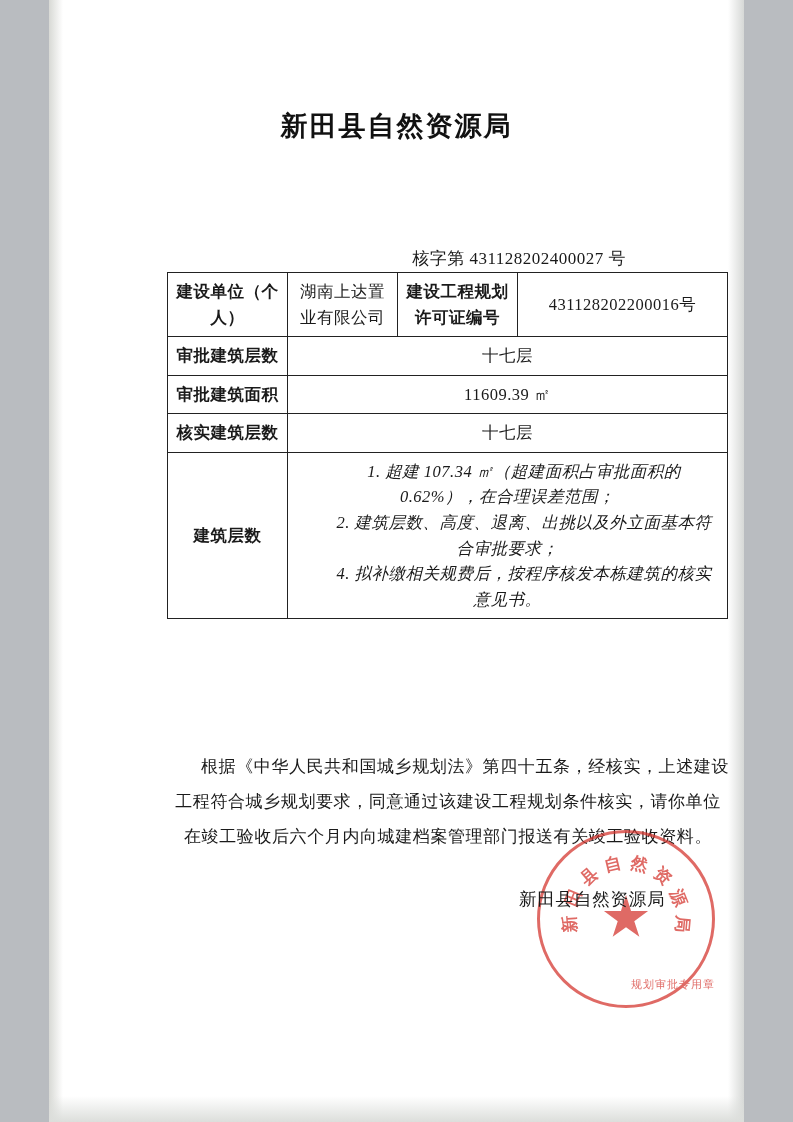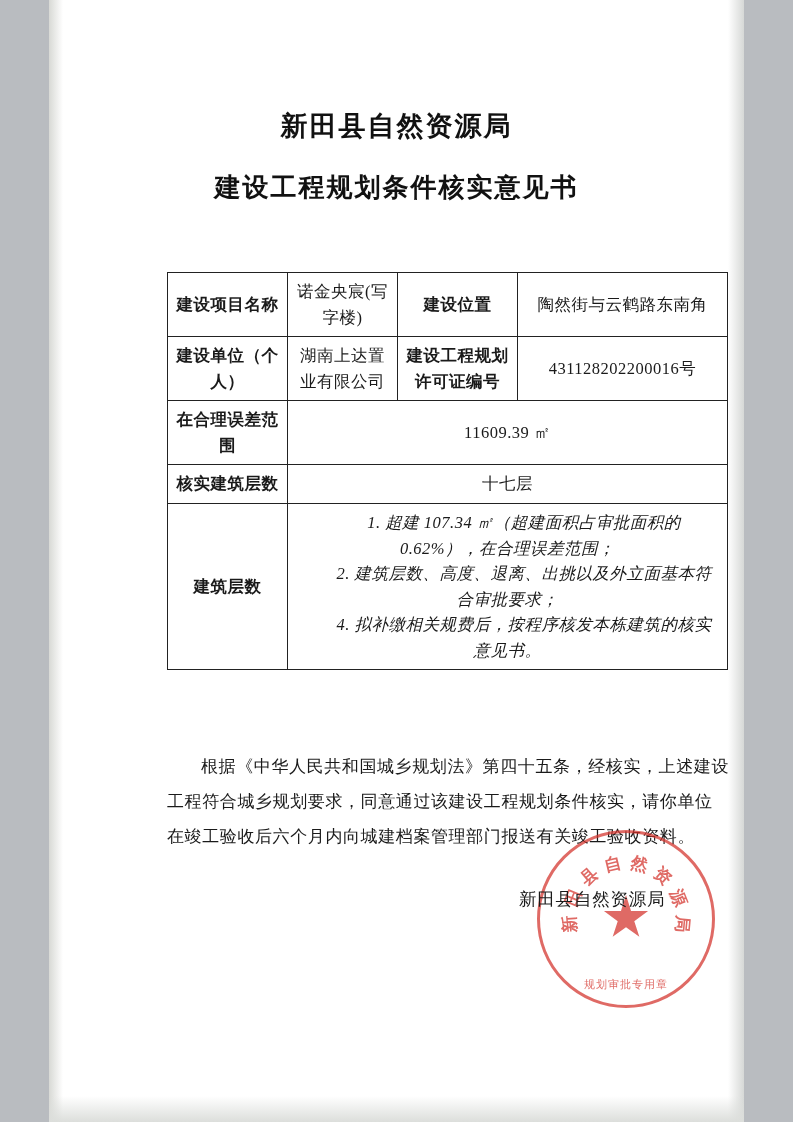--- a/index.html
+++ b/index.html
@@ -108,20 +108,21 @@
 
   .para {
     position: absolute;
     top: 750px;
     left: 118px;
     width: 562px;
     font-size: 17px;
     line-height: 2.05;
     text-indent: 2em;
     letter-spacing: 0.6px;
+    text-align: center;
   }
   .signature {
     position: absolute;
     top: 882px;
     left: 470px;
     width: 220px;
     font-size: 17.5px;
     line-height: 1.95;
     letter-spacing: 0.8px;
   }
@@ -161,61 +162,59 @@
     top: 50%;
     font-family: "DejaVu Sans", "Liberation Sans", sans-serif;
     font-size: 17px;
     font-weight: bold;
     color: #d4322b;
     transform-origin: 0 0;
   }
   .seal .bottom-text {
     position: absolute;
     left: 0; right: 0; bottom: 16px;
-    text-align: center;
+    text-align: right;
     font-family: "DejaVu Sans", "Liberation Sans", sans-serif;
     font-size: 11px;
     color: #d4322b;
     letter-spacing: 1px;
   }
 </style>
 </head>
 <body>
 
 <div class="page">
 
   <div class="scan-edge-left"></div>
   <div class="scan-edge-right"></div>
   <div class="scan-edge-bottom"></div>
 
   <div class="title1">新田县自然资源局</div>
-  <div class="title2">建设工程规划条件核实意见书</div>
+  <div class="docno">核字第 431128202400027 号</div>
 
   <table class="main">
     <colgroup>
       <col class="c-w1">
         <col class="c-w2">
         <col class="c-w3">
         <col class="c-w4">
     </colgroup>
     <tbody>
       <tr>
-        <td class="label">建设项目名称</td>
-        <td class="cellv">诺金央宸(写字楼)</td>
-        <td class="label">建设位置</td>
-        <td class="cellv">陶然街与云鹤路东南角</td>
-      </tr>
-      <tr>
         <td class="label">建设单位（个人）</td>
         <td class="cellv">湖南上达置业有限公司</td>
         <td class="label">建设工程规划许可证编号</td>
         <td class="cellv">431128202200016号</td>
       </tr>
       <tr>
-        <td class="label">在合理误差范围</td>
+        <td class="label">审批建筑层数</td>
+        <td class="cellv" colspan="3">十七层</td>
+      </tr>
+      <tr>
+        <td class="label">审批建筑面积</td>
         <td class="cellv" colspan="3">11609.39 ㎡</td>
       </tr>
       <tr>
         <td class="label">核实建筑层数</td>
         <td class="cellv" colspan="3">十七层</td>
       </tr>
       <tr>
         <td class="opinion-label">建筑层数</td>
         <td class="opinion-body" colspan="3">
           <p>1. 超建 107.34 ㎡（超建面积占审批面积的 0.62%），在合理误差范围；</p>

